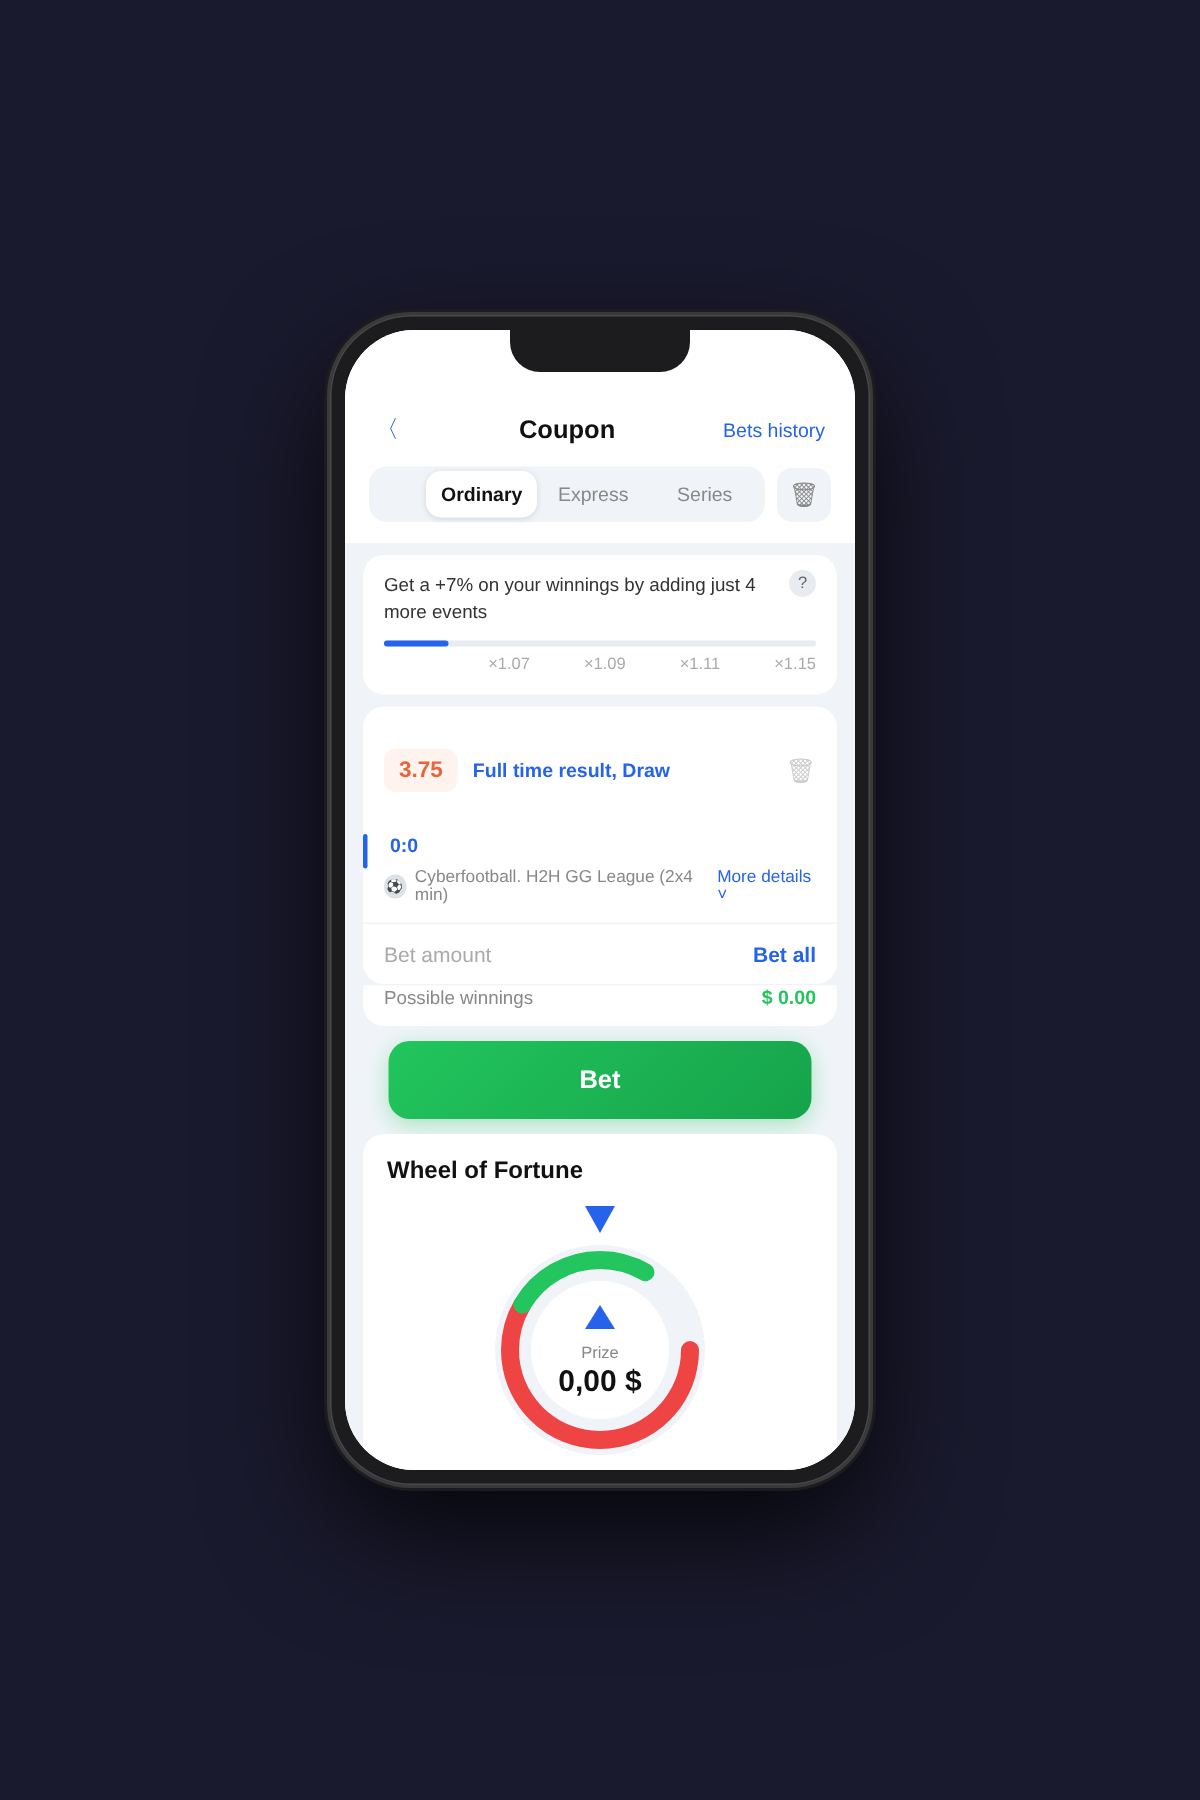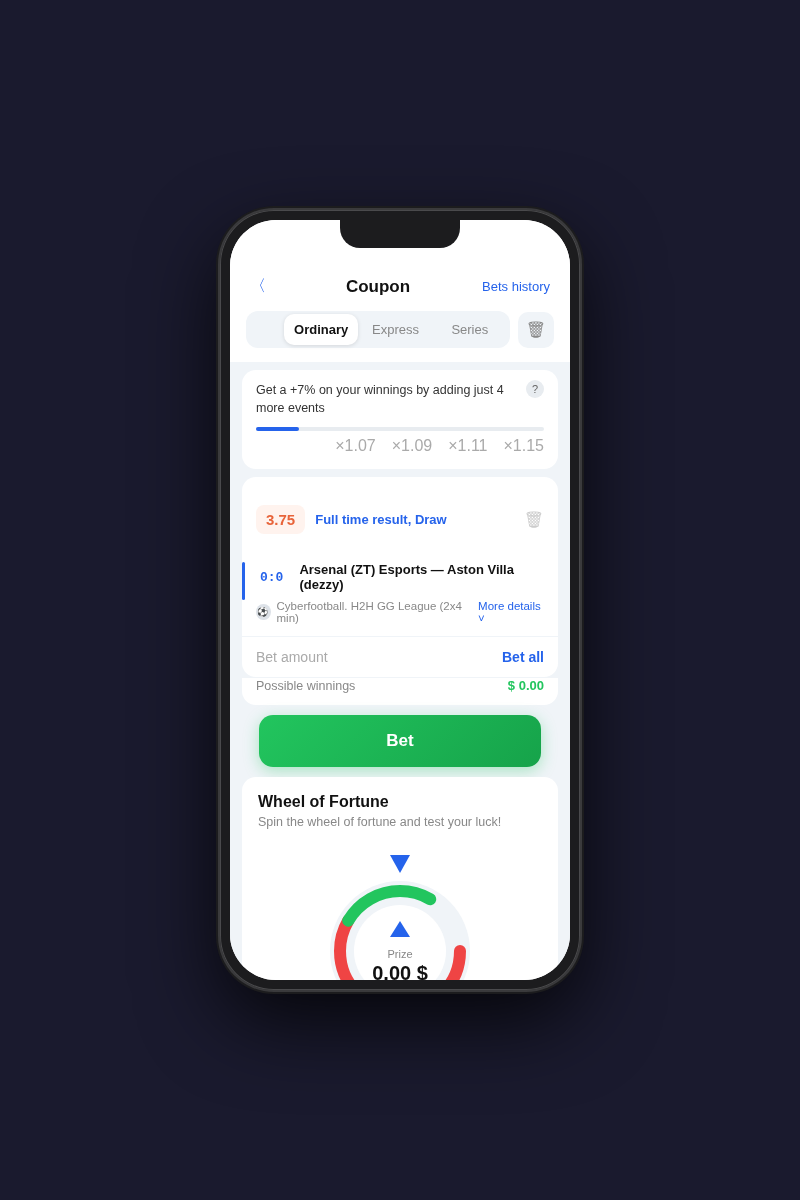--- a/index.html
+++ b/index.html
@@ -175,22 +175,22 @@
     }
     .progress-fill {
       height: 100%;
       background: #2563eb;
       border-radius: 4px;
       width: 15%;
     }
     .multipliers {
       display: flex;
       justify-content: flex-end;
-      gap: 16px;
-      font-size: 16px;
+      gap: 36px;
+      font-size: 11px;
       color: #aaa;
     }
 
     
     .bet-card {
       background: #fff;
       margin: 8px 12px;
       border-radius: 14px;
       overflow: hidden;
     }
@@ -418,22 +418,21 @@
       </div>
 
       <div class="bet-card">
         <div class="bet-card-header">
           <span class="odds-badge">3.75</span>
           <span class="bet-type-label">Full time result, Draw</span>
           <span class="bet-delete-btn">🗑</span>
         </div>
         <div class="bet-match" style="position:relative; padding-left:18px;">
           <div class="left-border-indicator"></div>
-          <span class="bet-score" style="margin-right:8px;font-family:Liberation Mono, monospace;">0:0</span>
-          <span class="bet-teams">Arsenal (ZT) Esports — Aston Villa (dezzy)</span>
+          <span class="bet-score" style="margin-right:8px;">0:0</span>
         </div>
         <div class="bet-league">
           <div class="league-icon">⚽</div>
           <span>Cyberfootball. H2H GG League (2x4 min)</span>
           <span class="more-details">
             <span>More details</span>
             <span> ˅</span>
           </span>
         </div>
         <div class="bet-amount-row">
@@ -446,21 +445,20 @@
         <div style="display:flex; justify-content:space-between; align-items:center;">
           <span class="winnings-label">Possible winnings</span>
           <span class="winnings-value">$ 0.00</span>
         </div>
       </div>
 
       <div class="bet-submit-btn">Bet</div>
 
       <div class="wheel-section">
         <div class="wheel-title">Wheel of Fortune</div>
-        <div class="wheel-subtitle">Spin the wheel of fortune and test your luck!</div>
 
         <div class="wheel-area">
 
           <div class="wheel-pointer"></div>
 
           <div class="wheel-svg-container">
             <svg viewBox="0 0 160 160" width="160" height="160">
 
               <circle cx="80" cy="80" r="70" fill="#f0f4f8"></circle>
 

